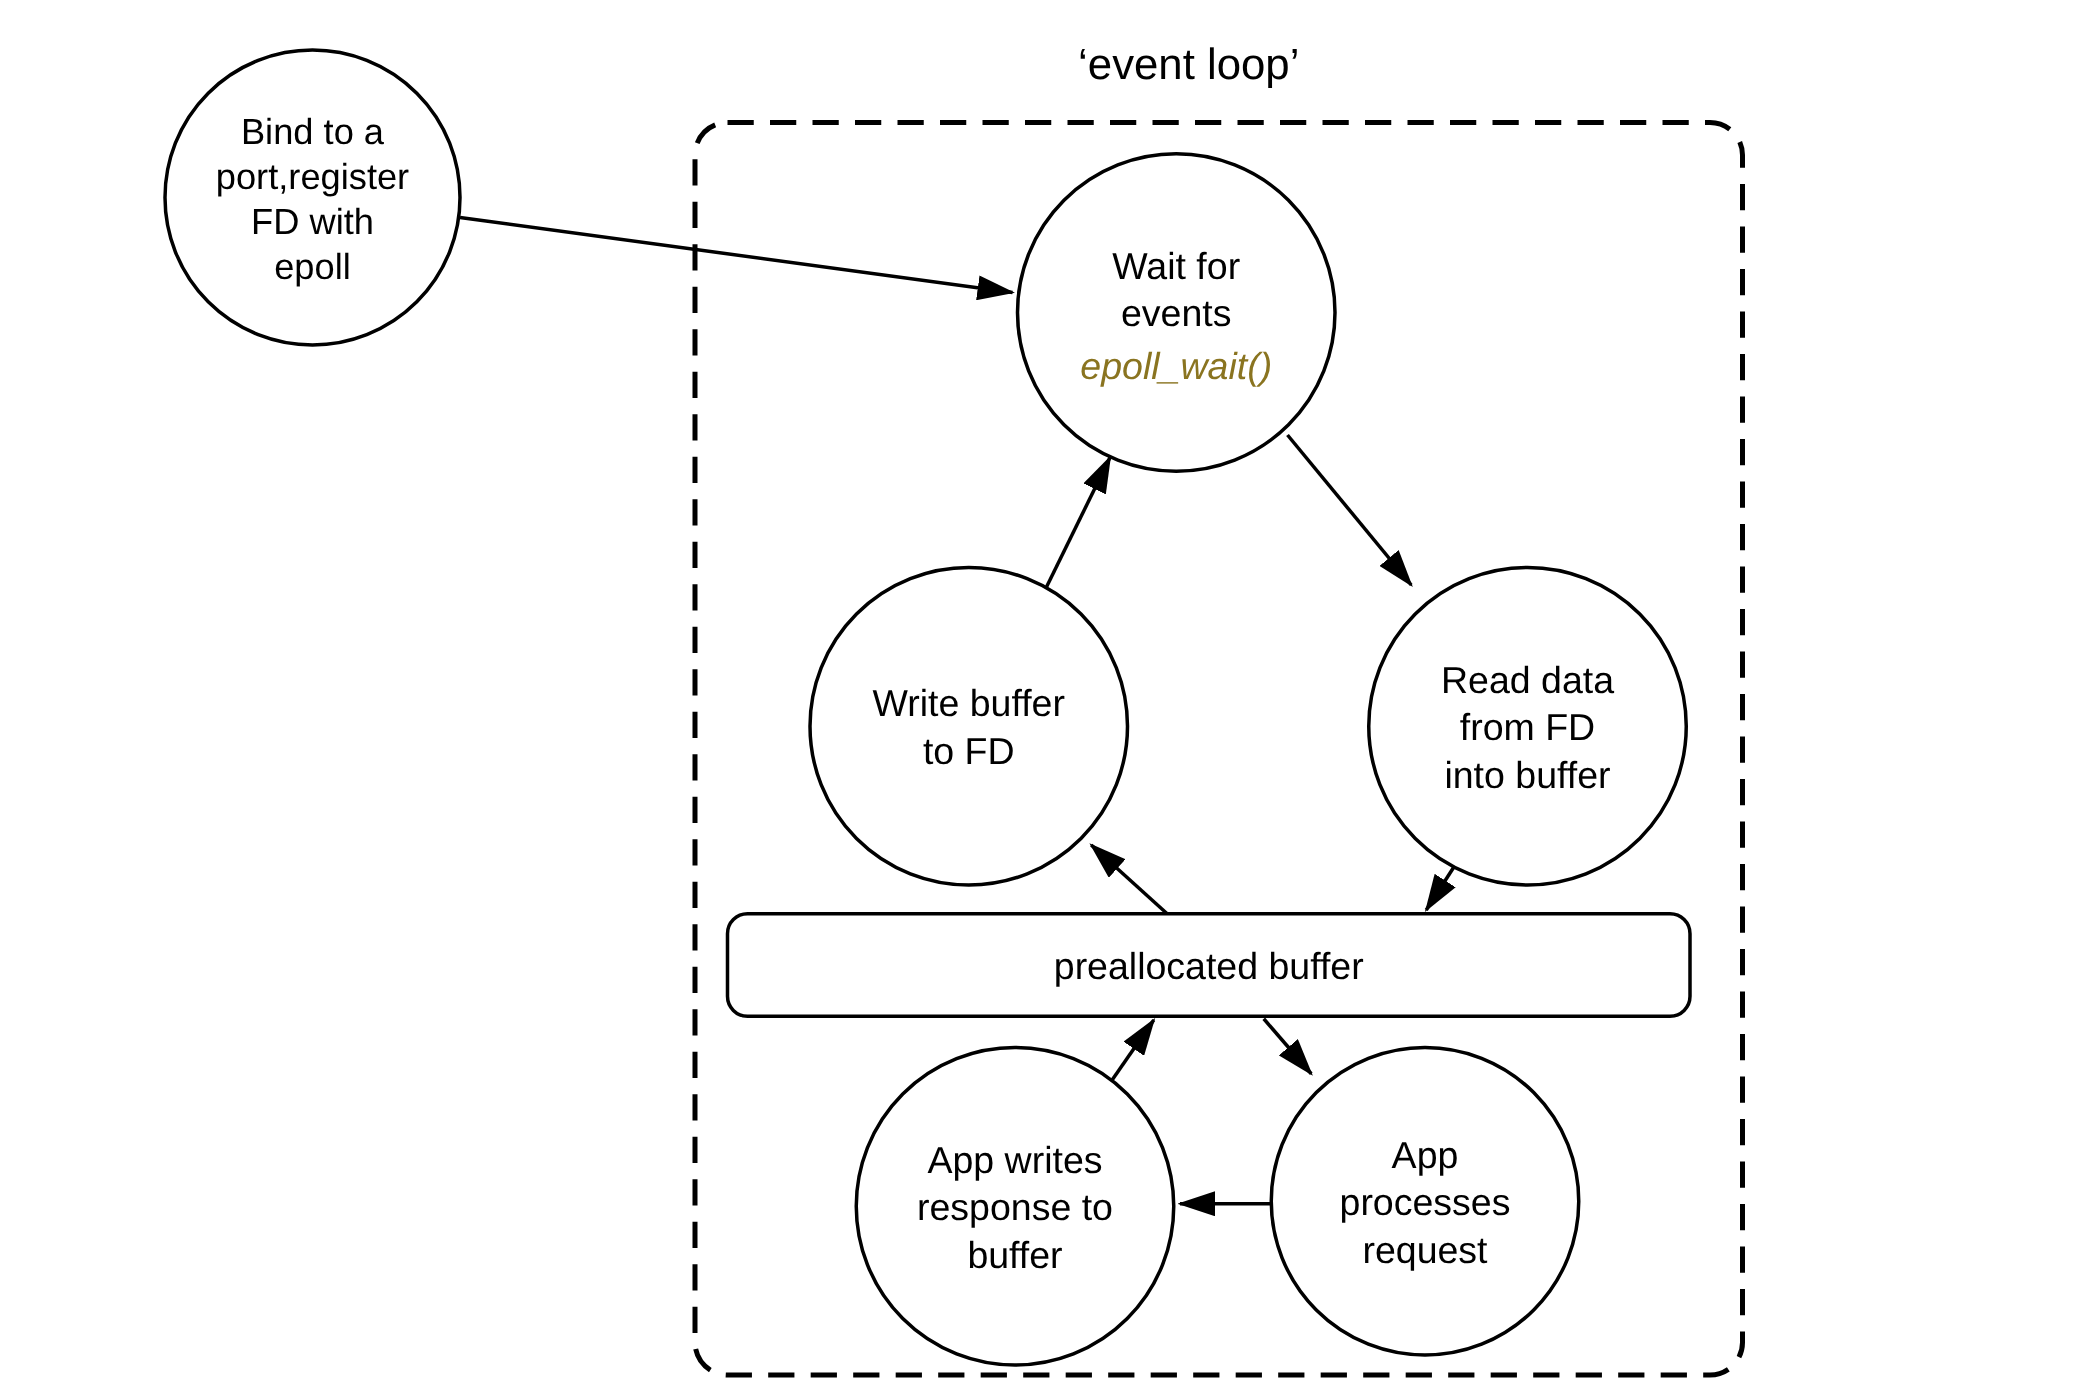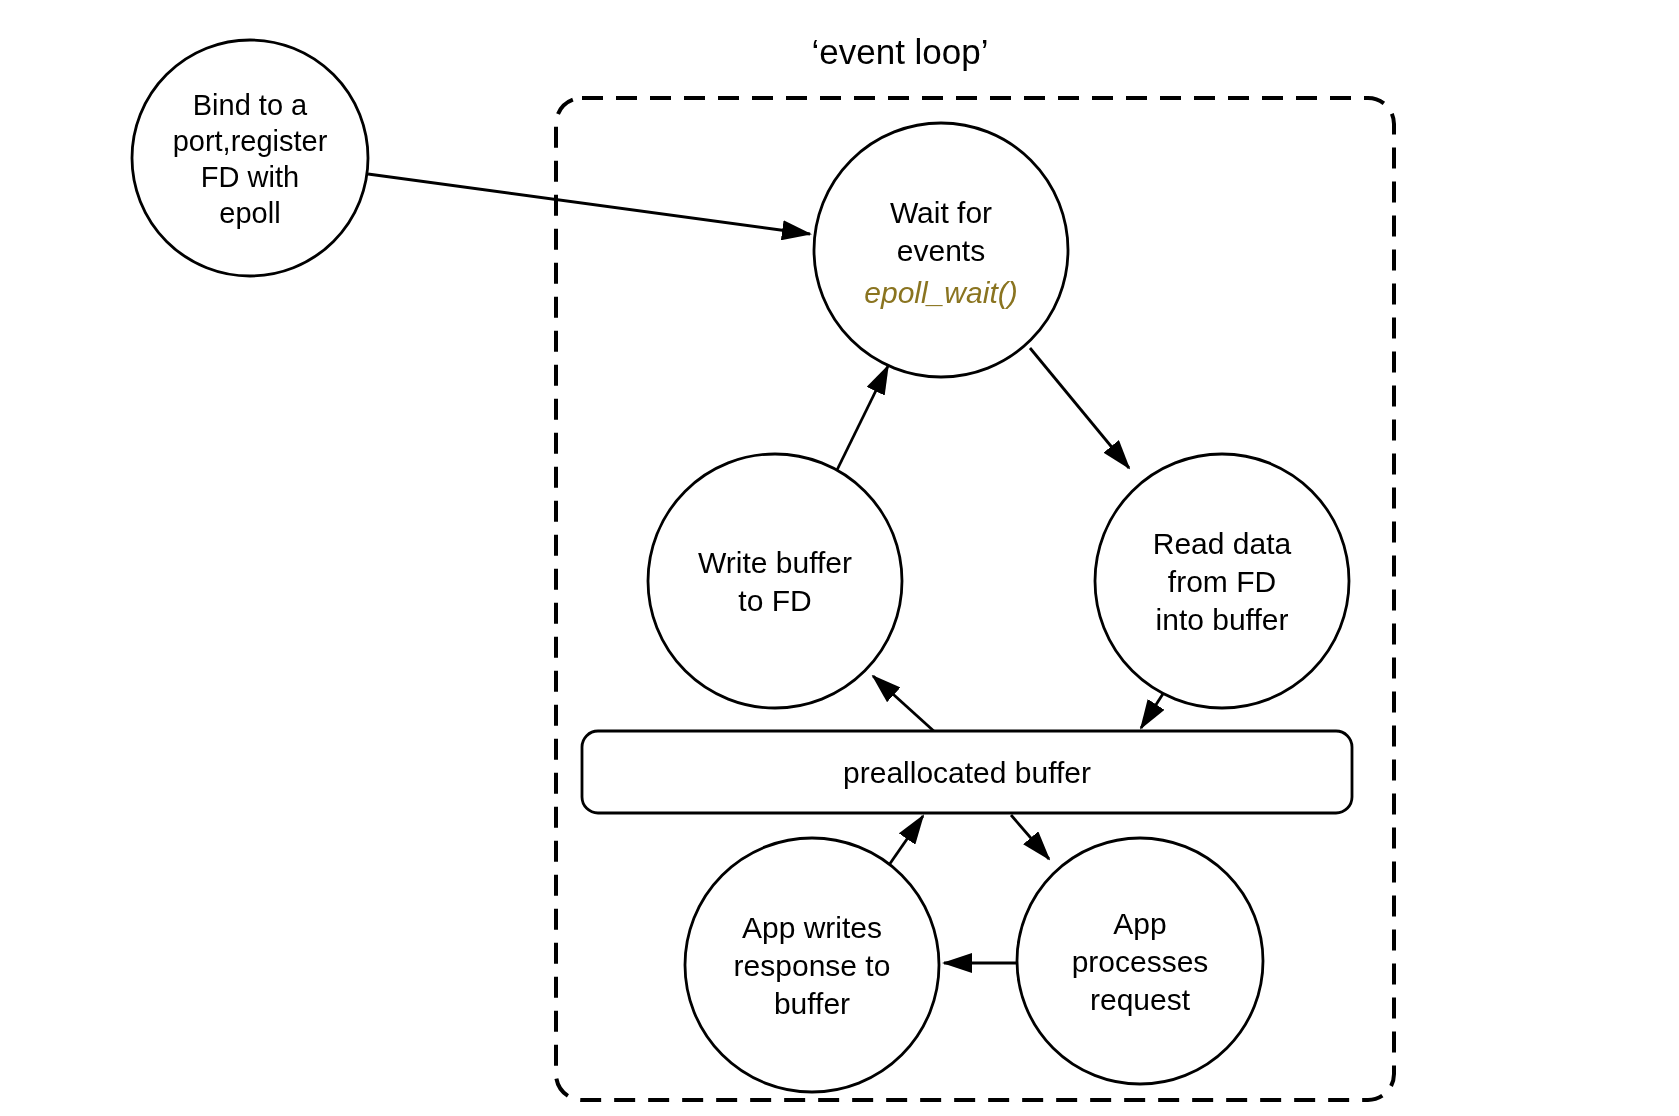--- a/index.html
+++ b/index.html
@@ -5,21 +5,21 @@
   html,body{margin:0;padding:0;background:#ffffff;}
   .canvas{
     position:relative;
     width:1679px;height:1116px;
     background:#ffffff;
     font-family:"Liberation Sans", sans-serif;
     overflow:hidden;
   }
   .diagram-title{
     position:absolute;
-    left:900px;top:32px;
+    left:951px;top:32px;
     transform:translateX(-50%);
     font-size:35px;
     color:#000;
     white-space:nowrap;
     font-family:"Liberation Sans", sans-serif;
   }
   svg{position:absolute;left:0;top:0;}
   svg text{font-family:"Liberation Sans", sans-serif;fill:#000;}
   .shape{fill:#ffffff;stroke:#000;stroke-width:2.8;}
   .edge{stroke:#000;stroke-width:2.8;}

